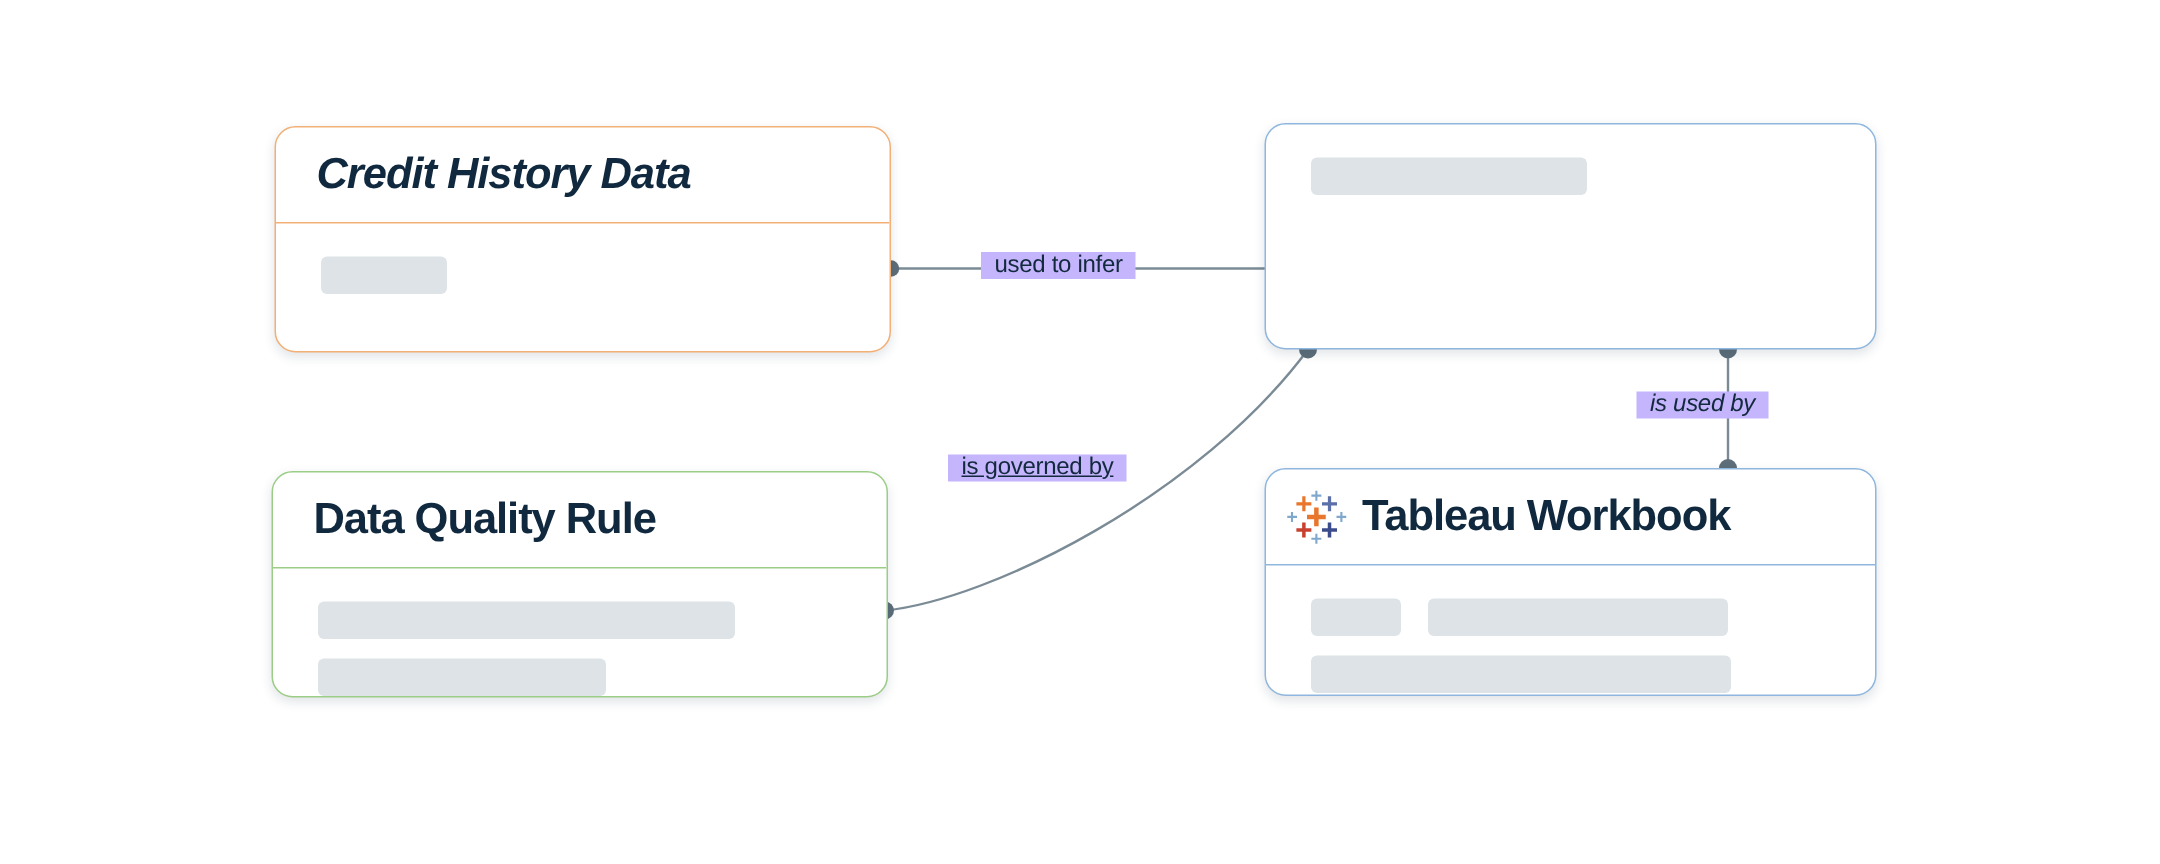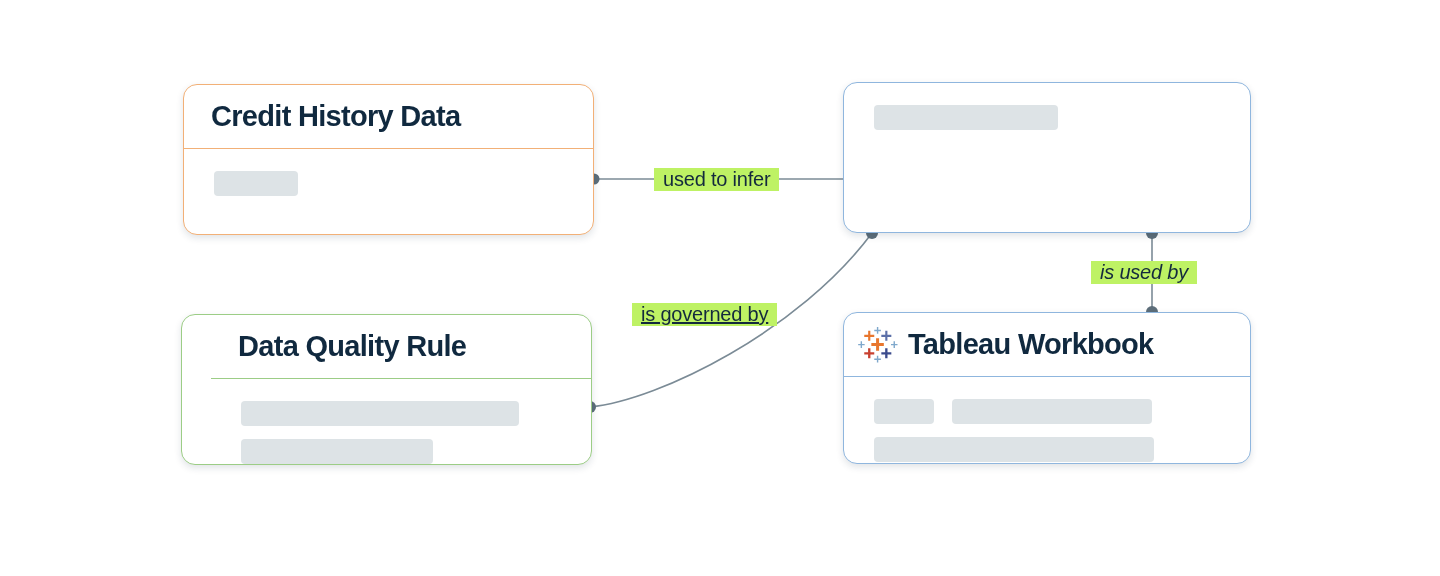--- a/index.html
+++ b/index.html
@@ -33,52 +33,52 @@
     stroke-width: 1.6;
   }
   .edge-dot {
     fill: #5d6e7a;
   }
 
   
   .edge-label {
     position: absolute;
     font-family: "Liberation Sans", sans-serif;
-    font-size: 20px;
+    font-size: 16px;
     font-weight: 400;
     color: #13293d;
-    background: #bef264;
+    background: #c4b5fd;
     white-space: nowrap;
     padding: 0 9px;
     letter-spacing: -0.2px;
   }
 
   
   .card {
     position: absolute;
     background: #ffffff;
     border-radius: 14px;
     border: 1.6px solid #9ec0e0;
     box-shadow: 0 3px 7px rgba(20, 45, 70, 0.13);
     box-sizing: border-box;
     overflow: hidden;
   }
   .card.accent-orange { border-color: #f2b077; }
-  .card.accent-green  { border-color: #9ccd86; padding-left: 29px; }
+  .card.accent-green  { border-color: #9ccd86; }
   .card.accent-blue   { border-color: #8fb6de; }
 
   .card-header {
     display: flex;
     align-items: center;
     height: 64px;
     padding: 0 0 0 27px;
     border-bottom: 1.6px solid #9ec0e0;
     box-sizing: border-box;
   }
-  .accent-orange > .card-header { border-bottom-color: #f2b077; }
+  .accent-orange > .card-header { border-bottom-color: #f2b077; font-style: italic; }
   .accent-green  > .card-header { border-bottom-color: #9ccd86; }
   .accent-blue   > .card-header { border-bottom-color: #8fb6de; }
 
   .card-title {
     font-family: "Liberation Sans", sans-serif;
     font-size: 29px;
     font-weight: bold;
     color: #10293f;
     letter-spacing: -0.7px;
     line-height: 1;

